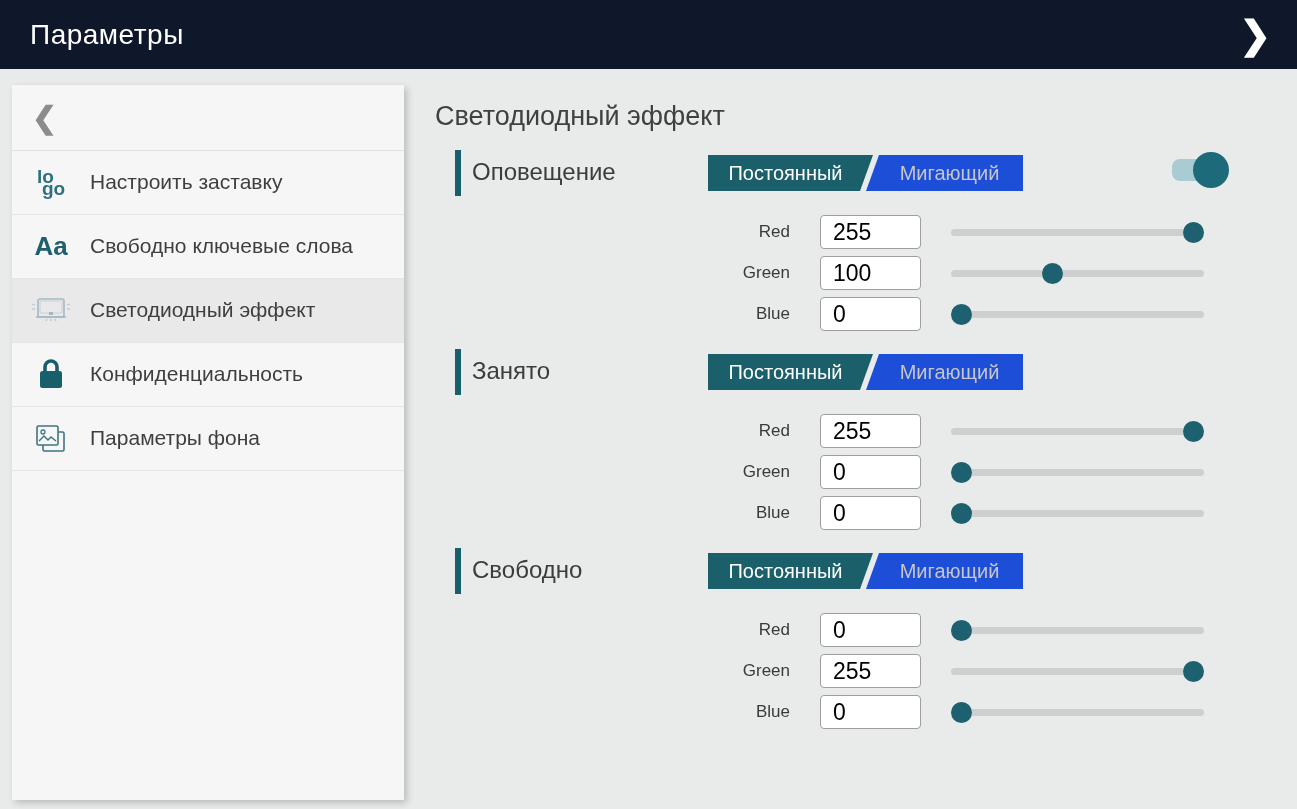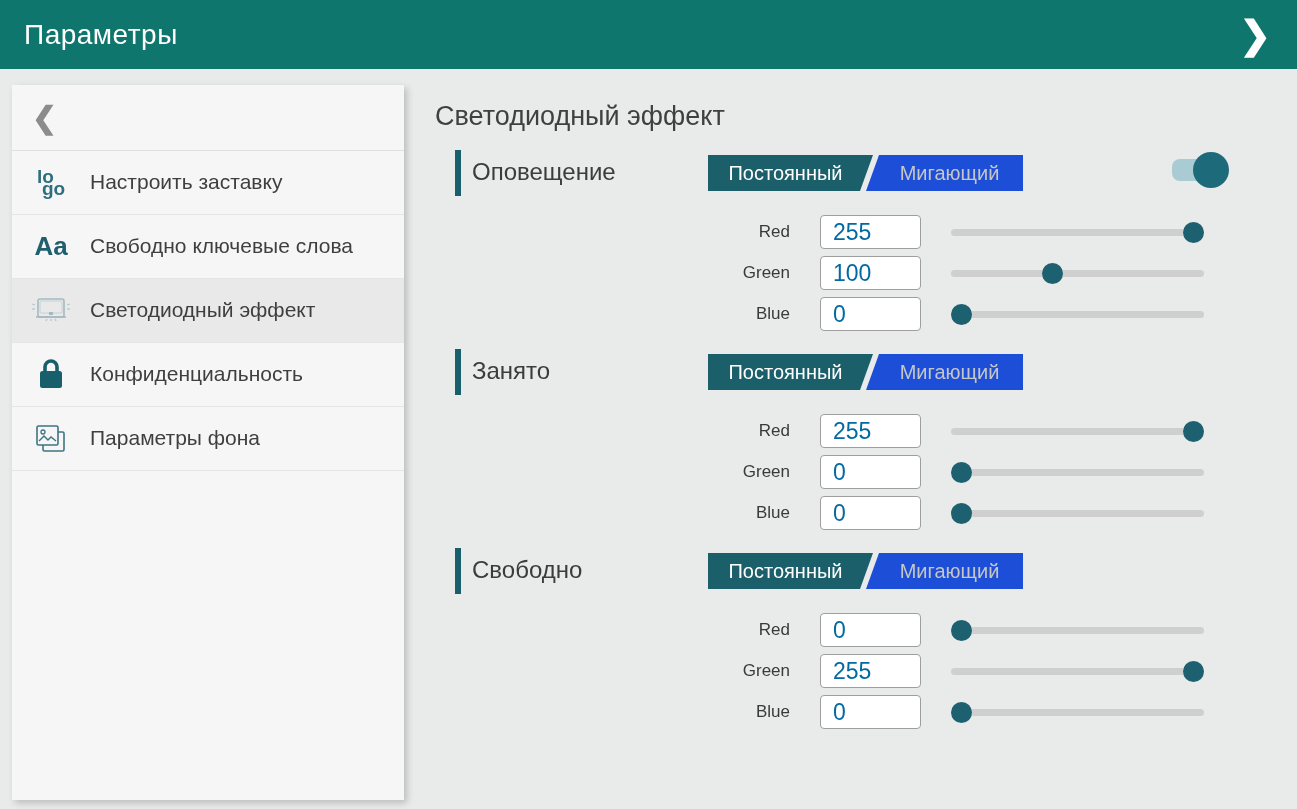--- a/index.html
+++ b/index.html
@@ -8,23 +8,23 @@
     font-family:"Liberation Sans", sans-serif;
     background:#e9eaea;
     position:relative;
     overflow:hidden;
     color:#3d3d3d;
   }
 
   
   .app-header {
     position:absolute; left:0; top:0; width:1297px; height:69px;
-    background:#0f766e;
+    background:#0f172a;
     display:flex; align-items:center; justify-content:space-between;
-    padding:0 26px 0 24px;
+    padding:0 26px 0 30px;
   }
   .app-title { color:#ffffff; font-size:28px; font-weight:400; letter-spacing:.5px; }
   .hdr-chevron { color:#ffffff; font-size:38px; font-weight:bold; line-height:1; cursor:pointer; }
 
   
   .sidebar {
     position:absolute; left:12px; top:85px; width:392px; height:715px;
     background:#f6f6f6;
     box-shadow:3px 3px 7px rgba(0,0,0,.20);
   }
@@ -76,21 +76,21 @@
   .switch .knob { position:absolute; top:-7px; width:36px; height:36px; border-radius:50%;
                   background:#1d6b7a; right:-11px; }
 
   .channels { margin-top:19px; margin-bottom:14px; }
   .ch-row { display:flex; align-items:center; height:34px; margin-bottom:7px;gap:8px; }
   .ch-label { width:355px; text-align:right; font-size:17px; color:#3a3a3a; padding-right:0; }
   .ch-input {
     margin-left:22px; width:101px; height:34px; background:#ffffff;
     border:1px solid #9e9e9e; border-radius:4px;
     font-family:"Liberation Sans", sans-serif;
-    font-size:23px; color:#0369a1; padding:0 0 0 12px; outline:none;
+    font-size:23px; color:#000000; padding:0 0 0 12px; outline:none;
   }
   .ch-slider { margin-left:22px; width:253px; height:34px; position:relative; cursor:pointer; }
   .ch-track { position:absolute; left:0; right:0; top:14px; height:7px; background:#cfcfcf; border-radius:4px; }
   .ch-thumb { position:absolute; top:7px; width:21px; height:21px; border-radius:50%; background:#1d6070; }
 </style>
 </head>
 <body>
 
 <div class="app-header">
   <div class="app-title">Параметры</div>

